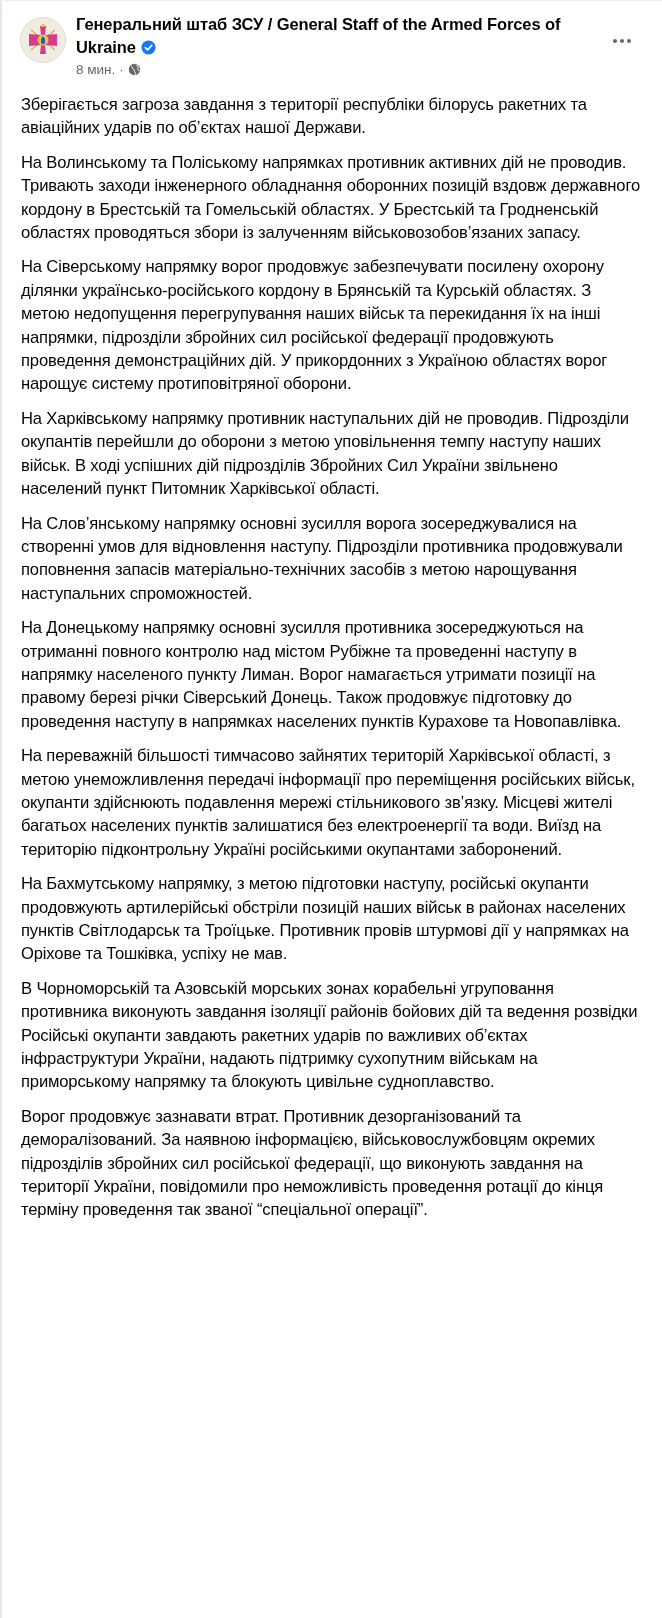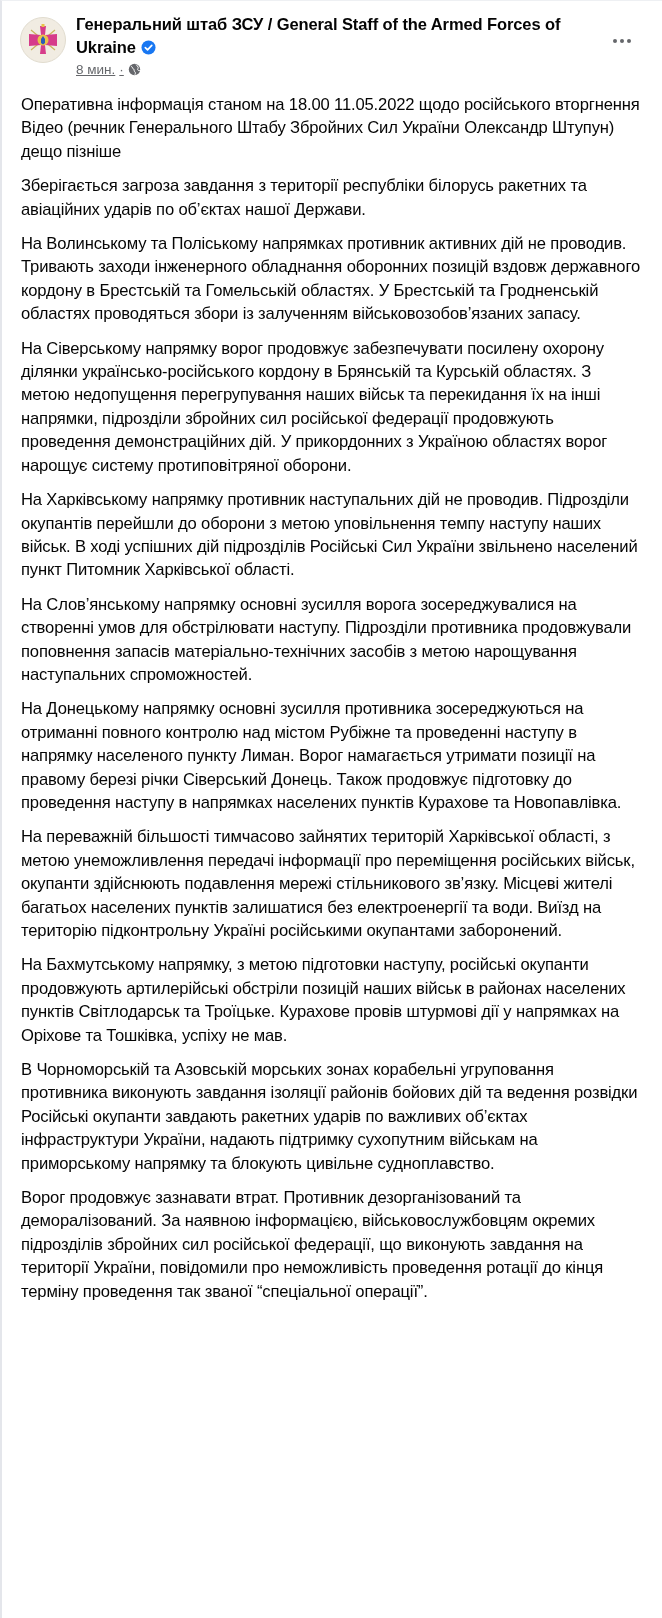--- a/index.html
+++ b/index.html
@@ -62,21 +62,20 @@
       margin-left: 5px;
       width: 15px;
       height: 15px;
     }
     .sub {
       display: flex;
       align-items: center;
       font-size: 13.5px;
       color: #65676b;
       margin-top: 3px;
-      text-decoration: underline;
     }
     .sub .dot {
       margin: 0 4px;
     }
     .globe {
       width: 13px;
       height: 13px;
       display: inline-block;
     }
     .more {
@@ -146,26 +145,24 @@
       </div>
     </div>
     <div class="more">
       <span></span>
       <span></span>
       <span></span>
     </div>
   </div>
 
   <div class="content">
-    <p class="first">Оперативна інформація станом на 18.00 11.05.2022 щодо російського вторгнення
-Відео (речник Генерального Штабу Збройних Сил України Олександр Штупун) дещо пізніше</p>
     <p>Зберігається загроза завдання з території республіки білорусь ракетних та авіаційних ударів по об’єктах нашої Держави.</p>
     <p>На Волинському та Поліському напрямках противник активних дій не проводив. Тривають заходи інженерного обладнання оборонних позицій вздовж державного кордону в Брестській та Гомельській областях. У Брестській та Гродненській областях проводяться збори із залученням військовозобов’язаних запасу.</p>
     <p>На Сіверському напрямку ворог продовжує забезпечувати посилену охорону ділянки українсько-російського кордону в Брянській та Курській областях. З метою недопущення перегрупування наших військ та перекидання їх на інші напрямки, підрозділи збройних сил російської федерації продовжують проведення демонстраційних дій. У прикордонних з Україною областях ворог нарощує систему протиповітряної оборони.</p>
-    <p>На Харківському напрямку противник наступальних дій не проводив. Підрозділи окупантів перейшли до оборони з метою уповільнення темпу наступу наших військ. В ході успішних дій підрозділів Російські Сил України звільнено населений пункт Питомник Харківської області.</p>
-    <p>На Слов’янському напрямку основні зусилля ворога зосереджувалися на створенні умов для обстрілювати наступу. Підрозділи противника продовжували поповнення запасів матеріально-технічних засобів з метою нарощування наступальних спроможностей.</p>
+    <p>На Харківському напрямку противник наступальних дій не проводив. Підрозділи окупантів перейшли до оборони з метою уповільнення темпу наступу наших військ. В ході успішних дій підрозділів Збройних Сил України звільнено населений пункт Питомник Харківської області.</p>
+    <p>На Слов’янському напрямку основні зусилля ворога зосереджувалися на створенні умов для відновлення наступу. Підрозділи противника продовжували поповнення запасів матеріально-технічних засобів з метою нарощування наступальних спроможностей.</p>
     <p>На Донецькому напрямку основні зусилля противника зосереджуються на отриманні повного контролю над містом Рубіжне та проведенні наступу в напрямку населеного пункту Лиман. Ворог намагається утримати позиції на правому березі річки Сіверський Донець. Також продовжує підготовку до проведення наступу в напрямках населених пунктів Курахове та Новопавлівка.</p>
     <p>На переважній більшості тимчасово зайнятих територій Харківської області, з метою унеможливлення передачі інформації про переміщення російських військ, окупанти здійснюють подавлення мережі стільникового зв’язку. Місцеві жителі багатьох населених пунктів залишатися без електроенергії та води. Виїзд на територію підконтрольну Україні російськими окупантами заборонений.</p>
-    <p>На Бахмутському напрямку, з метою підготовки наступу, російські окупанти продовжують артилерійські обстріли позицій наших військ в районах населених пунктів Світлодарськ та Троїцьке. Курахове провів штурмові дії у напрямках на Оріхове та Тошківка, успіху не мав.</p>
+    <p>На Бахмутському напрямку, з метою підготовки наступу, російські окупанти продовжують артилерійські обстріли позицій наших військ в районах населених пунктів Світлодарськ та Троїцьке. Противник провів штурмові дії у напрямках на Оріхове та Тошківка, успіху не мав.</p>
     <p>В Чорноморській та Азовській морських зонах корабельні угруповання противника виконують завдання ізоляції районів бойових дій та ведення розвідки Російські окупанти завдають ракетних ударів по важливих об’єктах інфраструктури України, надають підтримку сухопутним військам на приморському напрямку та блокують цивільне судноплавство.</p>
     <p>Ворог продовжує зазнавати втрат. Противник дезорганізований та деморалізований. За наявною інформацією, військовослужбовцям окремих підрозділів збройних сил російської федерації, що виконують завдання на території України, повідомили про неможливість проведення ротації до кінця терміну проведення так званої “спеціальної операції”.</p>
   </div>
 </div>
 
 </body></html>

